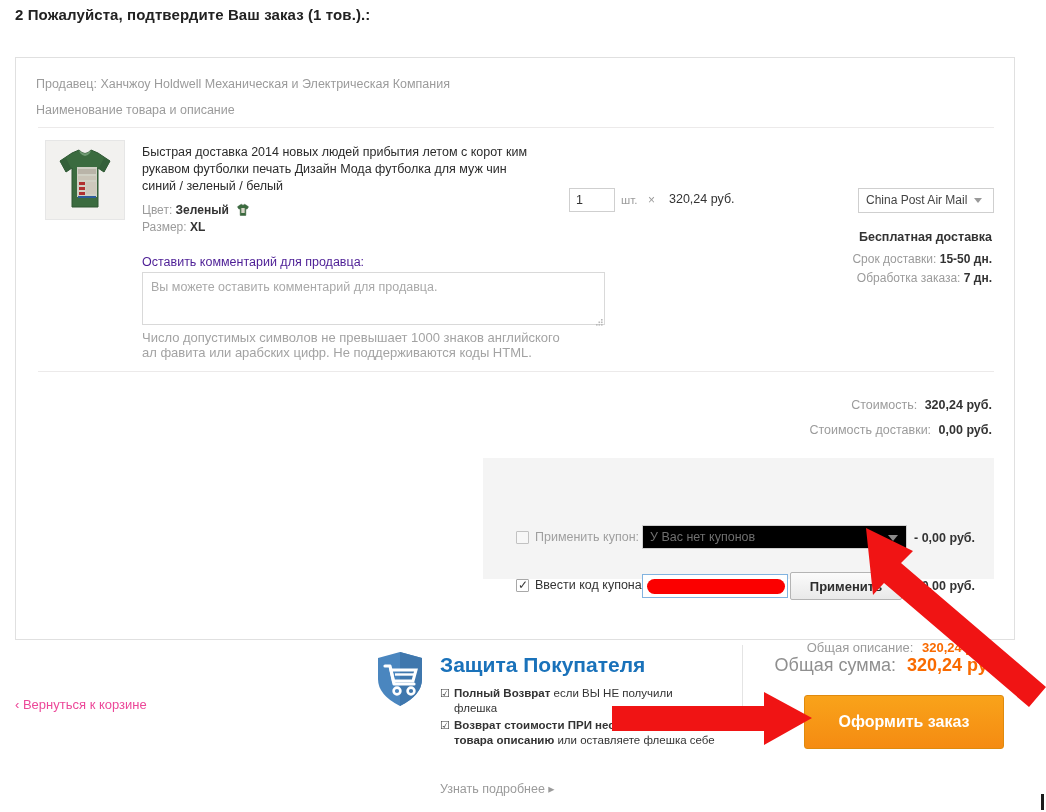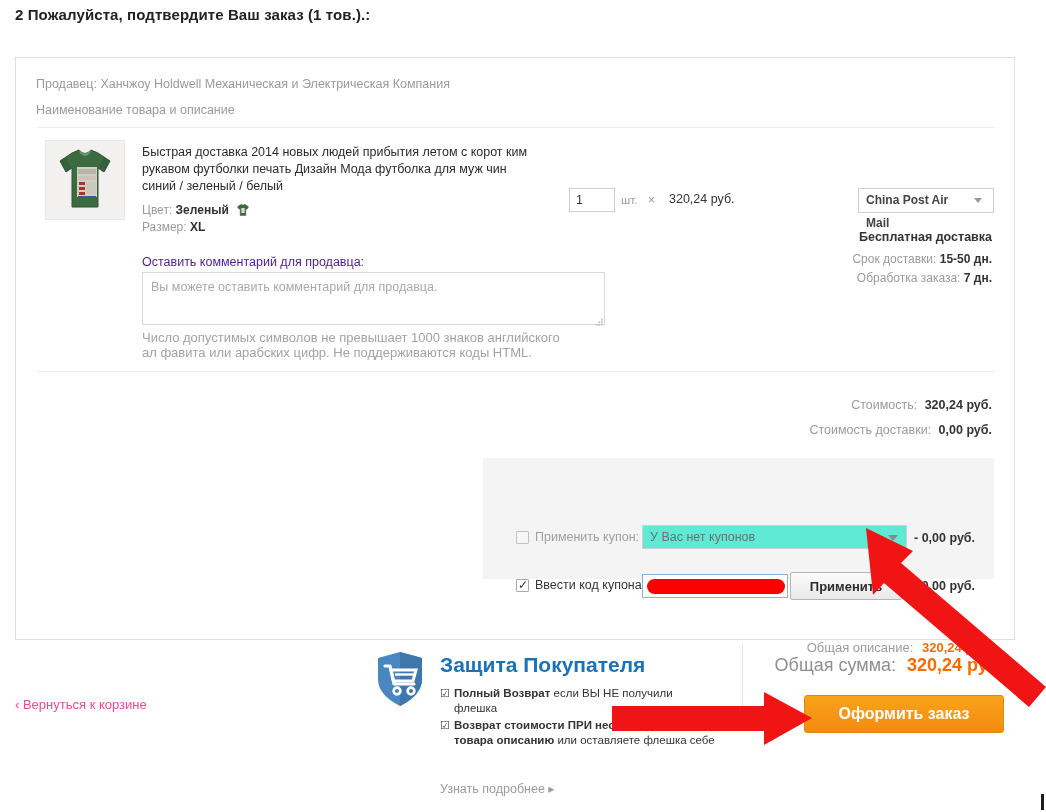--- a/index.html
+++ b/index.html
@@ -108,21 +108,21 @@
     position: absolute; left: 653px; top: 134px;
     font-size: 12.5px; color: #333;
   }
 
   
   .ship-select {
     position: absolute; left: 842px; top: 130px;
     width: 136px; height: 25px;
     border: 1px solid #cfcfcf; background: #fff;
     font-size: 12px; color: #444;
-    padding: 0 20px 0 7px; line-height: 23px; font-weight: bold;
+    padding: 0 20px 0 7px; line-height: 23px;
   }
   .ship-caret {
     position: absolute; left: 958px; top: 140px;
     width: 0; height: 0;
     border-left: 4.5px solid transparent;
     border-right: 4.5px solid transparent;
     border-top: 5px solid #9a9a9a;
   }
   .ship-free {
     position: absolute; right: 22px; top: 172px;
@@ -165,21 +165,21 @@
   }
   .cp-label {
     position: absolute; font-size: 12.5px;
   }
   .cp-label.muted { color:#9f9f9f; }
   .cp-label.dark { color:#333; }
 
   .coupon-select {
     position: absolute; left: 626px; top: 467px;
     width: 265px; height: 24px;
-    border: 1px solid #cfcfcf; background:#5eead4;
+    border: 1px solid #cfcfcf; background:#000000;
     font-size: 12.5px; color: #6f6f6f;
     padding: 0 22px 0 7px; line-height: 22px;
   }
   .coupon-caret {
     position:absolute; left: 872px; top: 477px;
     width:0; height:0;
     border-left: 5px solid transparent;
     border-right: 5px solid transparent;
     border-top: 6px solid #8a8a8a;
   }
@@ -255,21 +255,21 @@
 
   .grand-total {
     position: absolute; right: 42px; top: 655px;
     font-size: 18px; white-space: nowrap;
   }
   .grand-total .k { color:#8f8f8f; }
   .grand-total .v { color:#f96a00; font-weight:bold; margin-left:6px; }
 
   .order-btn {
     position: absolute; left: 804px; top: 695px;
-    width: 200px; height: 38px;
+    width: 200px; height: 54px;
     background: linear-gradient(#f9a31a, #f58b12);
     border: 1px solid #e08a0d; border-radius: 3px;
     font-family: "Liberation Sans", sans-serif;
     font-size: 16px; font-weight: bold; color: #ffffff;
     cursor: pointer;
   }
 
   
   .arrow-layer {
     position: absolute; left:0; top:0; width:1046px; height:812px;

